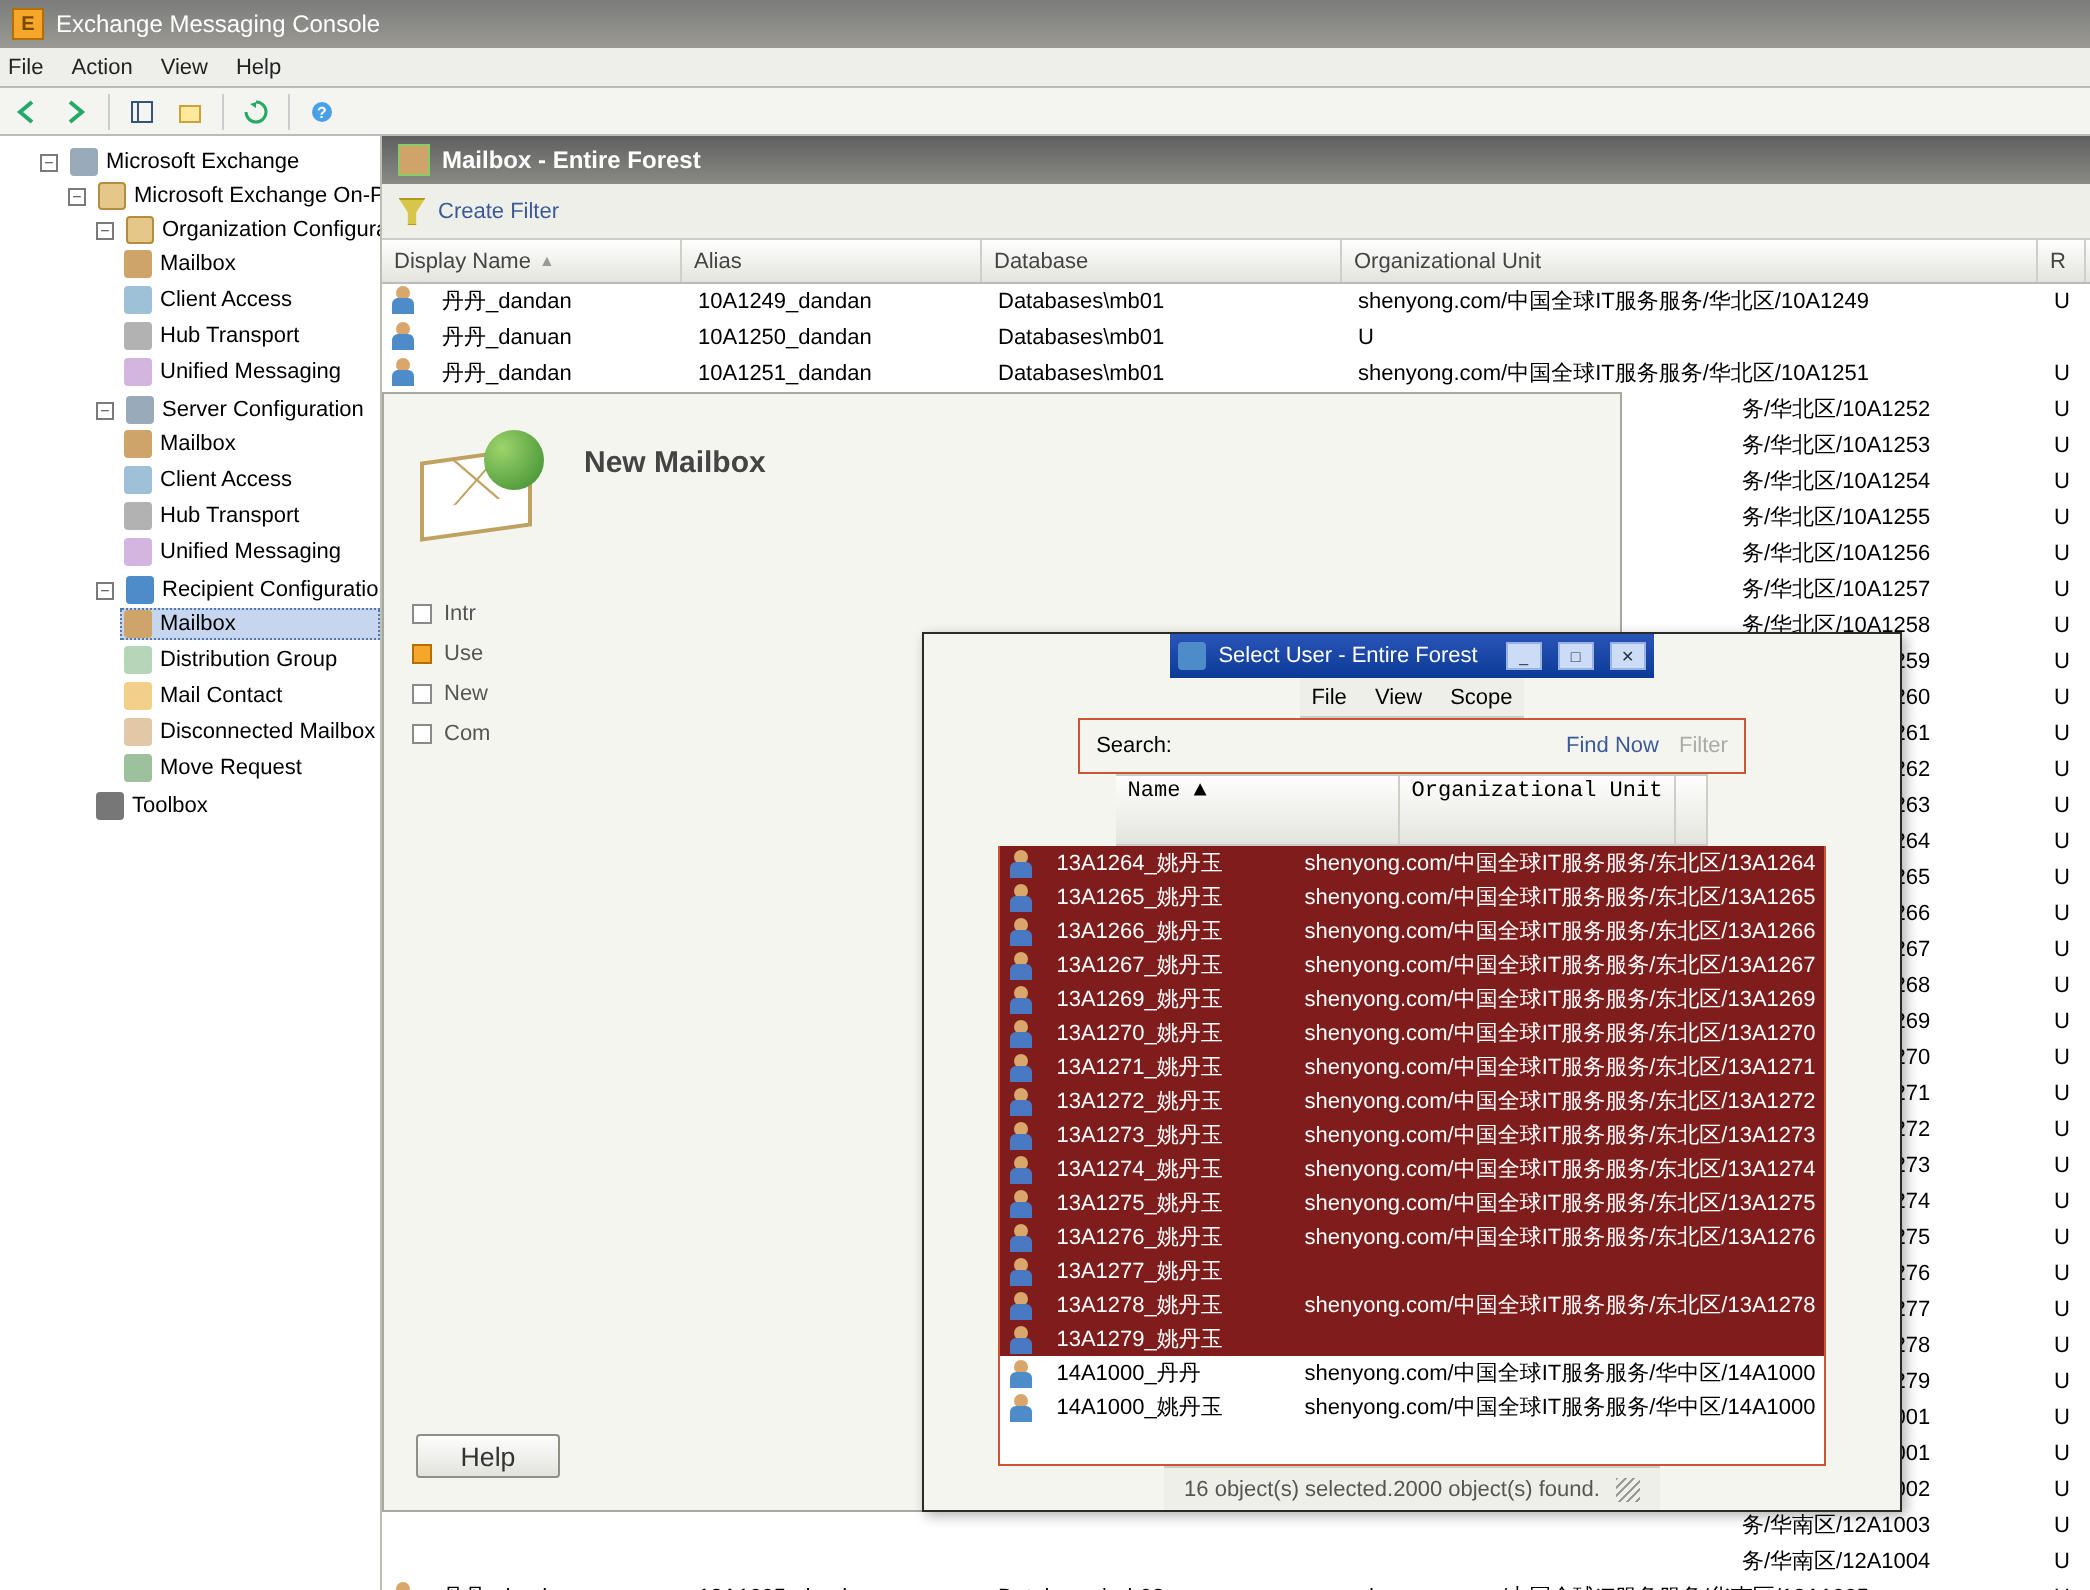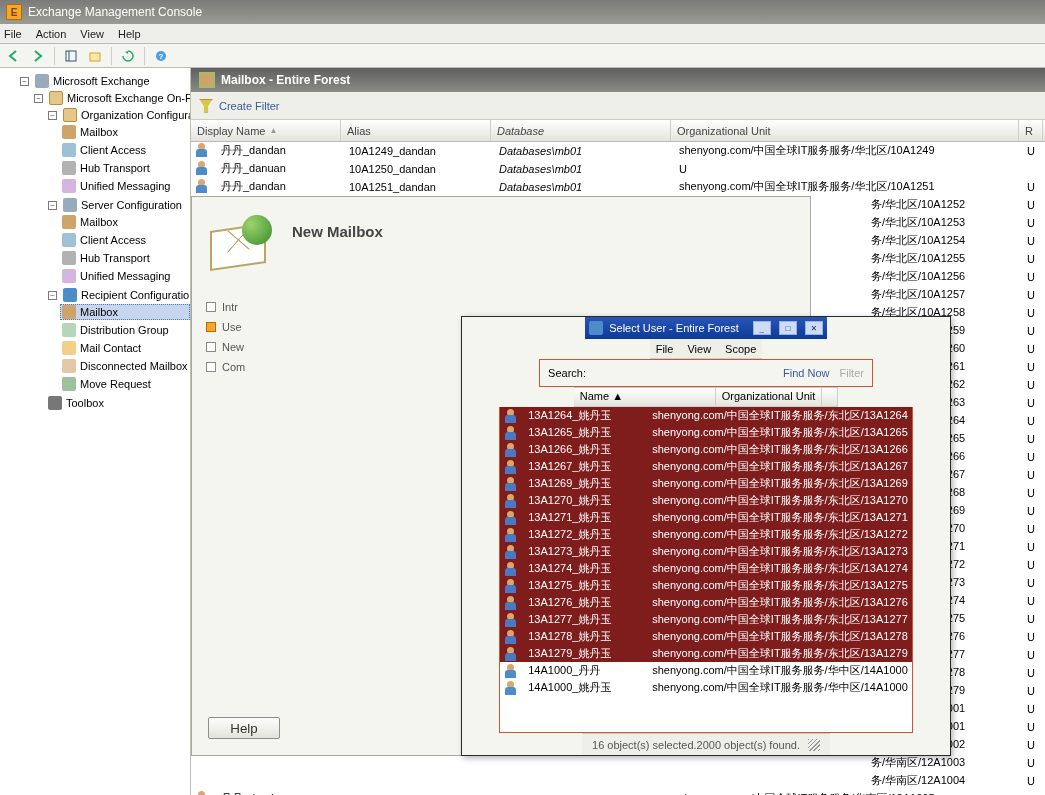--- a/index.html
+++ b/index.html
@@ -49,21 +49,21 @@
   .grid-head .sort{font-size:8px;color:#999;}
   .grid-body { flex:1; background:#fff; overflow:auto; }
   .grow { display:flex; height:18px; align-items:center; border-bottom:1px solid transparent;}
   .grow .c { padding:1px 6px; overflow:hidden; text-overflow:ellipsis; white-space:nowrap; }
   .grow .picon{width:16px;height:16px;margin-left:4px;margin-right:4px;flex:none;position:relative;}
   .picon::before{content:"";position:absolute;left:3px;top:0;width:7px;height:7px;border-radius:50%;background:#d9a66b;}
   .picon::after{content:"";position:absolute;left:1px;top:6px;width:11px;height:8px;border-radius:3px 3px 0 0;background:#4d8bc9;}
 
   .colA{width:150px;}
   .colB{width:150px;}
-  .colC{width:180px;font-style:italic;}
+  .colC{width:180px;}
   .colD{width:348px;}
   .colE{width:24px;}
   .rtrunc{width:156px;}
 
   
   .wizard { position:absolute; left:0px; top:128px; width:620px; height:560px; background:#f5f5f0; border:1px solid #a8a8a0; }
   .wiz-side { position:absolute; left:14px; top:16px; width:80px; height:80px;}
   .wiz-mail{position:absolute;left:4px;top:14px;width:56px;height:40px;background:#fff;border:2px solid #bfa25f;transform:skewY(-8deg);}
   .wiz-mail::after{content:"";position:absolute;left:0;top:0;right:0;height:22px;background:linear-gradient(135deg,transparent 49%,#bfa25f 50%,#bfa25f 51%,transparent 52%),linear-gradient(45deg,transparent 49%,#bfa25f 50%,#bfa25f 51%,transparent 52%);}
   .wiz-badge{position:absolute;left:36px;top:2px;width:30px;height:30px;border-radius:50%;background:radial-gradient(circle at 30% 30%,#9dd46b,#3a8b2e);}  
@@ -79,21 +79,21 @@
   
   .dlg { position:absolute; left:270px; top:248px; width:490px; height:440px; background:#f5f5f0; border:1px solid #2a2a2a; box-shadow:2px 2px 6px rgba(0,0,0,.3); display:flex; flex-direction:column;align-items:center; }
   .dlg-title{height:22px;background:linear-gradient(#2a55b8,#0b3a96);color:#fff;display:flex;align-items:center;padding:0 4px;gap:6px;font-size:11px;}
   .dlg-title .spacer{flex:1;}
   .winbtn{width:18px;height:14px;border:1px solid #99b2e0;background:#cddcf6;margin-left:2px;display:flex;align-items:center;justify-content:center;font-size:8px;color:#234;}
   .dlg-menu{height:20px;background:#efefe9;border-bottom:1px solid #ccc;display:flex;align-items:center;gap:14px;padding:0 6px;}
   .dlg-search{height:28px;display:flex;align-items:center;gap:10px;padding:0 8px;border:1px solid #c53;margin:0 6px;}
   .dlg-search input{flex:1;height:12px;border:none;background:transparent;outline:none;}
   .linkish{color:#3b5998;cursor:pointer;}
   .linkish.dis{color:#aaa;cursor:default;}
-  .dlg-gridhead{height:20px;background:linear-gradient(#fefefe,#e4e4de);border-top:1px solid #ccc;border-bottom:1px solid #ccc;display:flex;margin:0 6px;}
+  .dlg-gridhead{height:36px;background:linear-gradient(#fefefe,#e4e4de);border-top:1px solid #ccc;border-bottom:1px solid #ccc;display:flex;margin:0 6px;font-family:Liberation Mono, monospace;}
   .dlg-gridhead .dcol{border-right:1px solid #cfcfc8;padding:2px 6px;}
   .dcolA{width:142px;}
   .dcolB{flex:1;}
   .dcolS{width:16px;}
   .dlg-body{flex:1;overflow:auto;background:#fff;margin:0 6px;border:1px solid #c53;border-top:none;}
   .drow{display:flex;height:17px;align-items:center;}
   .drow.sel{background:#7f1d1d;color:#fff;}
   .drow .dicon{width:16px;height:16px;margin:0 4px;flex:none;position:relative;}
   .drow .dicon::before{content:"";position:absolute;left:3px;top:1px;width:7px;height:7px;border-radius:50%;background:#d9a66b;}
   .drow .dicon::after{content:"";position:absolute;left:1px;top:7px;width:11px;height:8px;border-radius:3px 3px 0 0;background:#4d8bc9;}
@@ -102,21 +102,21 @@
   .dlg-foot{height:28px;border-top:1px solid #ccc;display:flex;align-items:center;justify-content:flex-end;gap:12px;padding:0 12px;margin-top:4px;}
   .okwrap{border:1px solid #c53;padding:1px;}
   .dlg-status{height:22px;background:#efefe9;border-top:1px solid #ccc;display:flex;align-items:center;justify-content:space-between;padding:0 10px;color:#555;}
   .grip{width:12px;height:12px;background:repeating-linear-gradient(135deg,#999 0 1px,transparent 1px 3px);}
 </style>
 </head>
 <body>
 
 <div class="titlebar">
   <span class="app-icon">E</span>
-  <span>Exchange Management Console</span>
+  <span>Exchange Messaging Console</span>
 </div>
 
 <div class="menubar">
   <span>File</span>
   <span>Action</span>
   <span>View</span>
   <span>Help</span>
 </div>
 
 <div class="toolbar">
@@ -601,31 +601,29 @@
             <div class="dc dcolB">shenyong.com/中国全球IT服务服务/东北区/13A1275</div>
           </div>
           <div class="drow sel">
             <span class="dicon"></span>
             <div class="dc dcolA" style="width:124px">13A1276_姚丹玉</div>
             <div class="dc dcolB">shenyong.com/中国全球IT服务服务/东北区/13A1276</div>
           </div>
           <div class="drow sel">
             <span class="dicon"></span>
             <div class="dc dcolA" style="width:124px">13A1277_姚丹玉</div>
-            <div class="dc dcolB">shenyong.com/中国全球IT服务服务/东北区/13A1277</div>
           </div>
           <div class="drow sel">
             <span class="dicon"></span>
             <div class="dc dcolA" style="width:124px">13A1278_姚丹玉</div>
             <div class="dc dcolB">shenyong.com/中国全球IT服务服务/东北区/13A1278</div>
           </div>
           <div class="drow sel">
             <span class="dicon"></span>
             <div class="dc dcolA" style="width:124px">13A1279_姚丹玉</div>
-            <div class="dc dcolB">shenyong.com/中国全球IT服务服务/东北区/13A1279</div>
           </div>
           <div class="drow">
             <span class="dicon"></span>
             <div class="dc dcolA" style="width:124px">14A1000_丹丹</div>
             <div class="dc dcolB">shenyong.com/中国全球IT服务服务/华中区/14A1000</div>
           </div>
           <div class="drow">
             <span class="dicon"></span>
             <div class="dc dcolA" style="width:124px">14A1000_姚丹玉</div>
             <div class="dc dcolB">shenyong.com/中国全球IT服务服务/华中区/14A1000</div>

